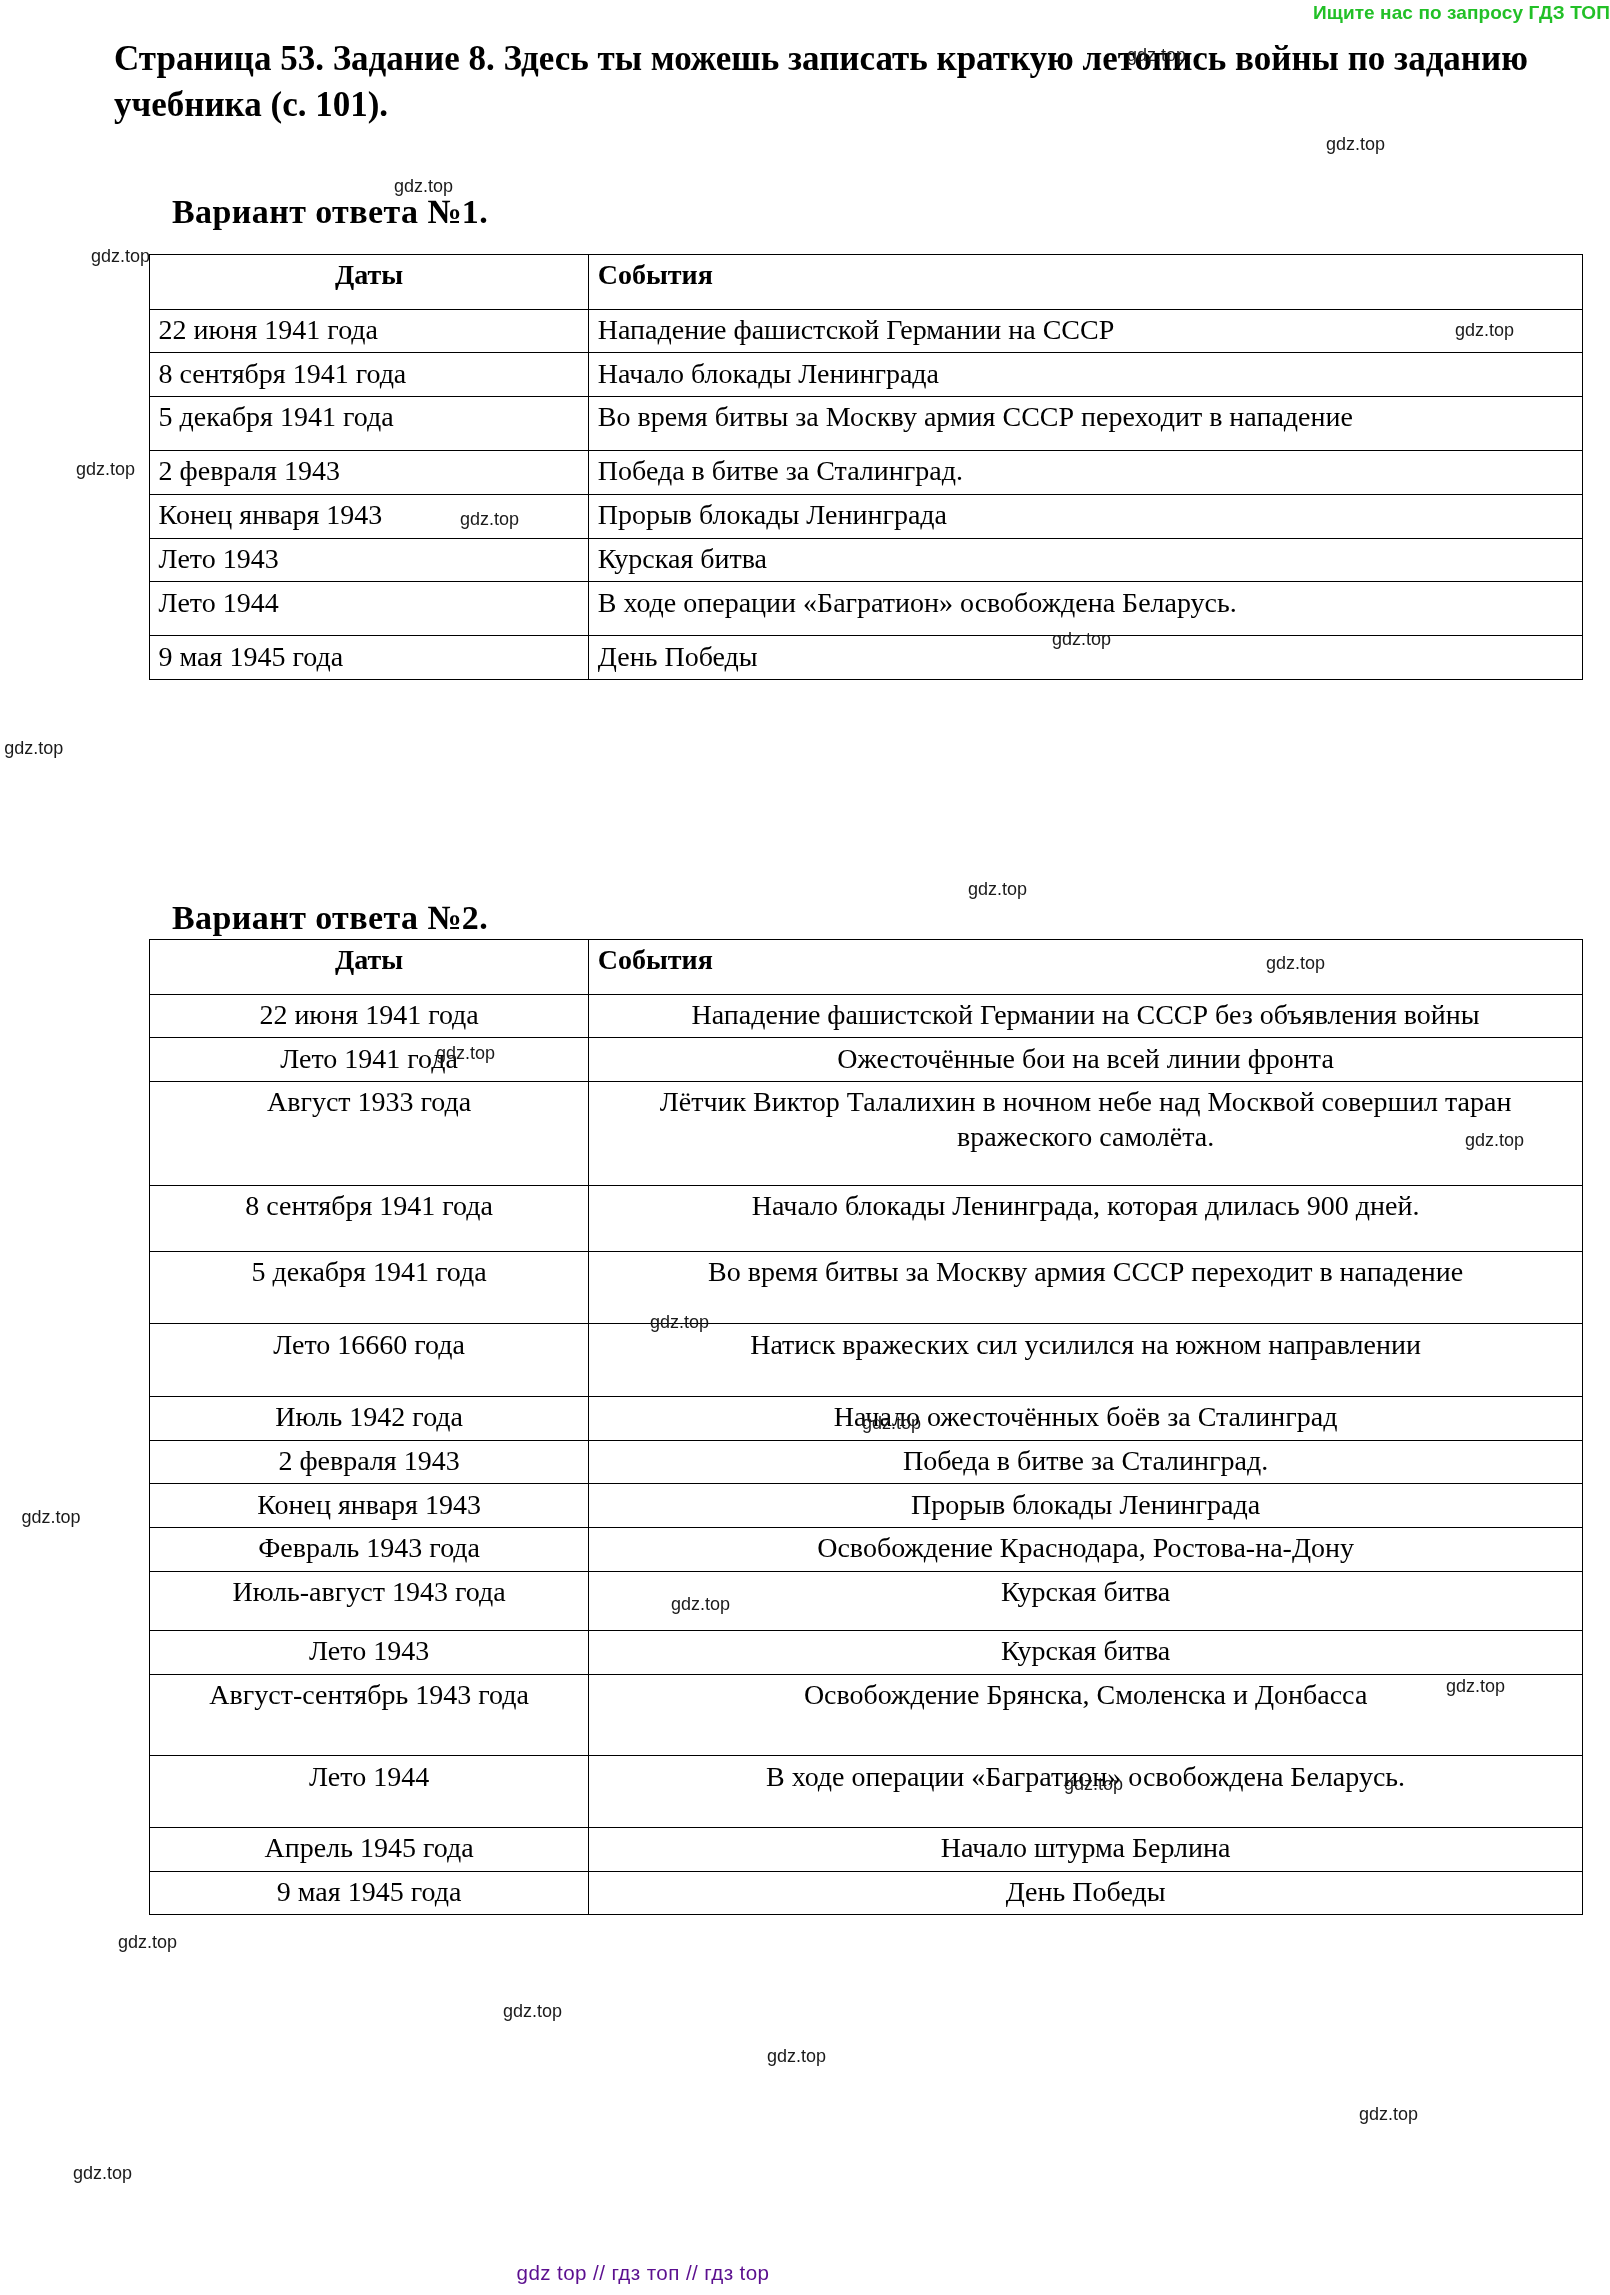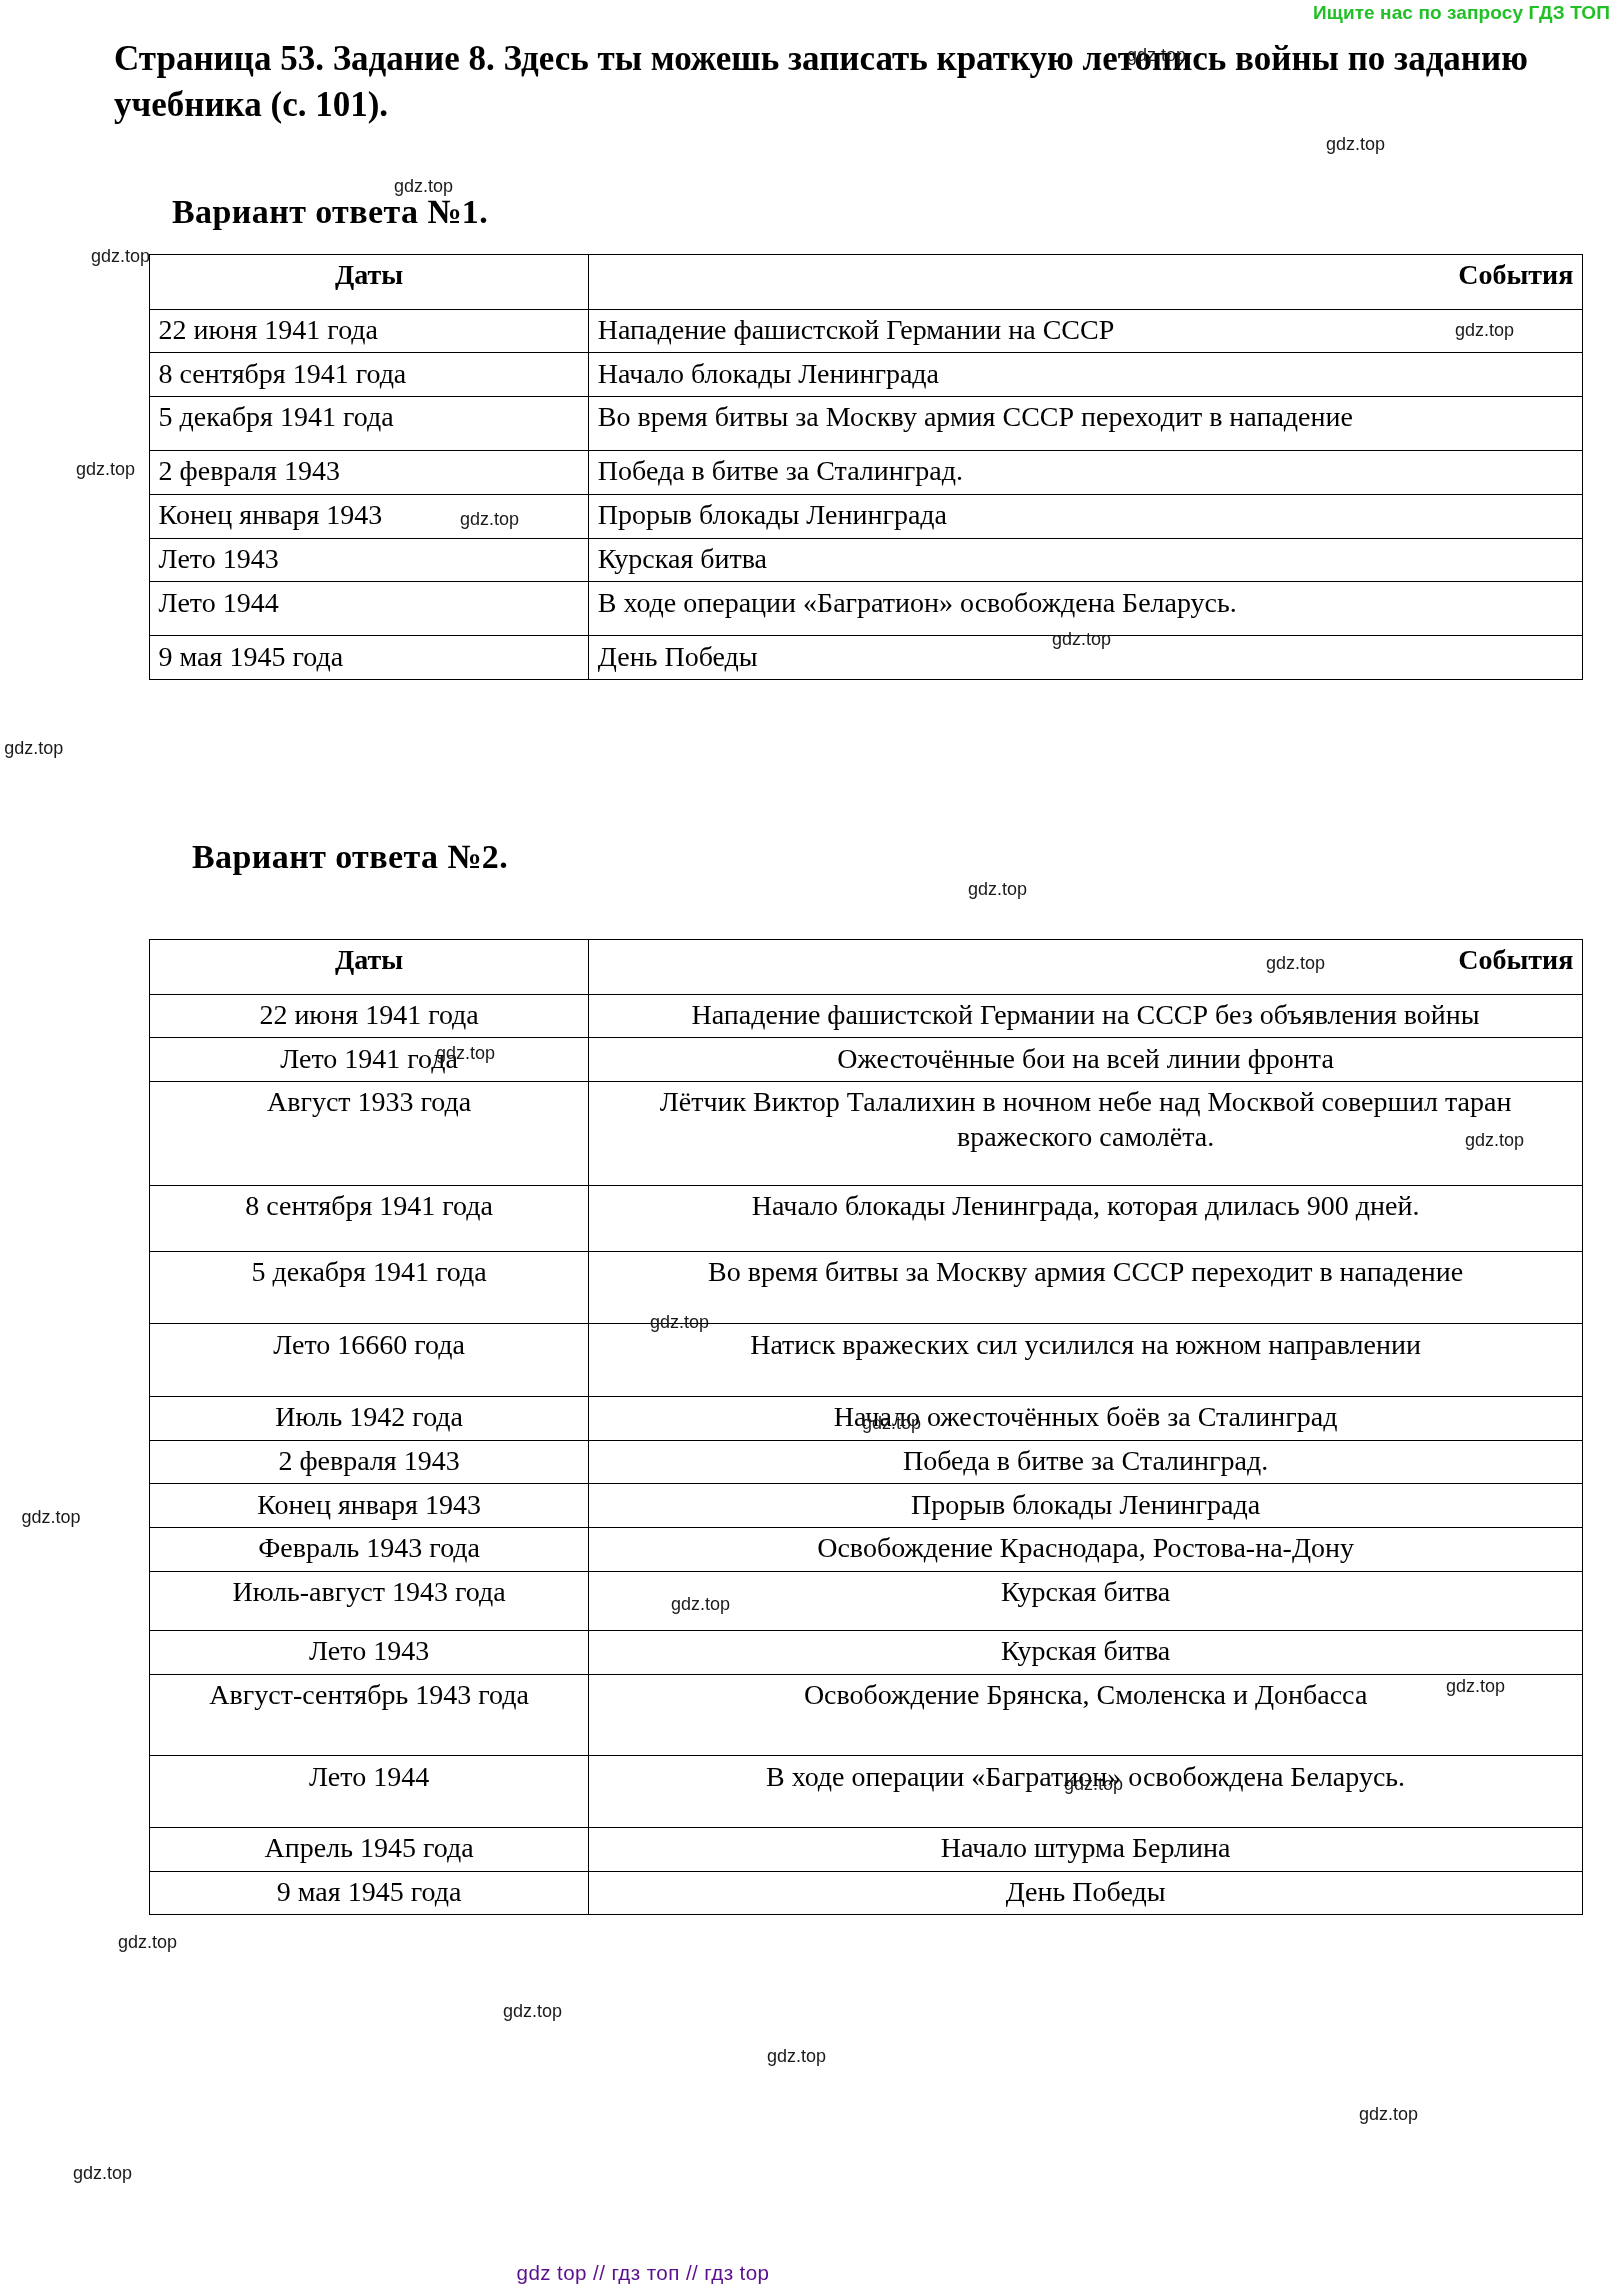--- a/index.html
+++ b/index.html
@@ -43,39 +43,39 @@
 
   .variant{
     position:absolute;
     left:172px;
     font-family:"Liberation Serif", serif;
     font-weight:bold;
     font-size:34px;
     letter-spacing:0.4px;
   }
   .variant.v1{ top:193px; }
-  .variant.v2{ top:838px;margin-left:20px; }
+  .variant.v2{ top:899px; }
 
   
   table.tbl{
     position:absolute;
     border-collapse:collapse;
     table-layout:fixed;
     font-size:28px;
     line-height:1.22;
   }
   table.tbl td, table.tbl th{
     border:1.7px solid #000;
     padding:3.4px 8.6px 5.2px 8.6px;
     vertical-align:top;
     font-weight:normal;
   }
   table.tbl th{
     font-weight:bold;
-    text-align:right;
+    text-align:left;
     vertical-align:top;
   }
 
   
   #table1{
     top:254px;
     left:149px;
     width:1434px;
   }
   #table1 td.c-date, #table1 th.c-date{ width:421px; text-align:left; }

